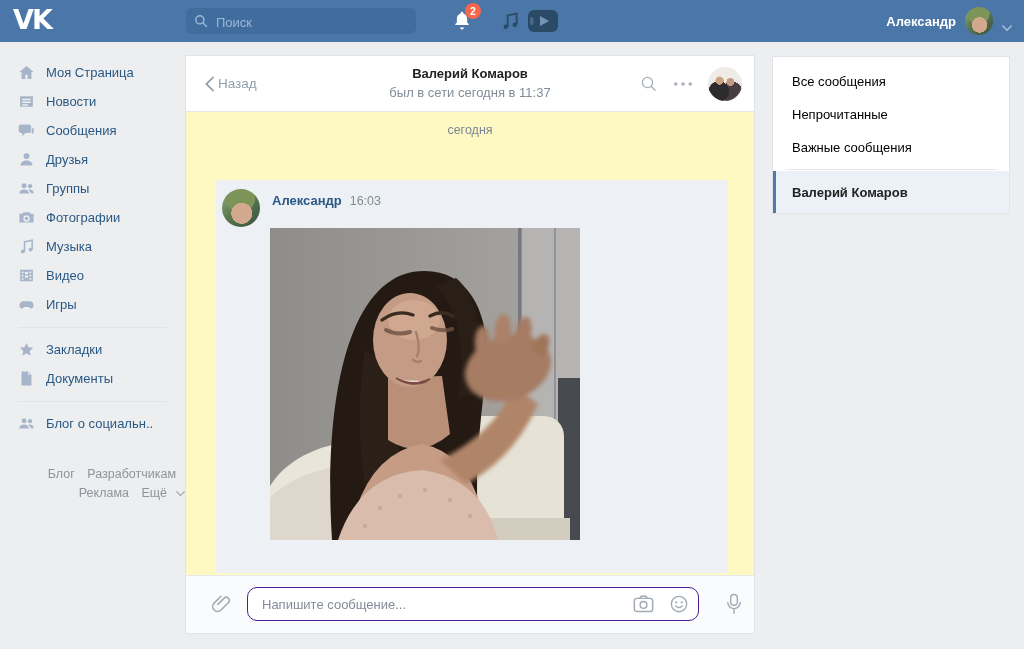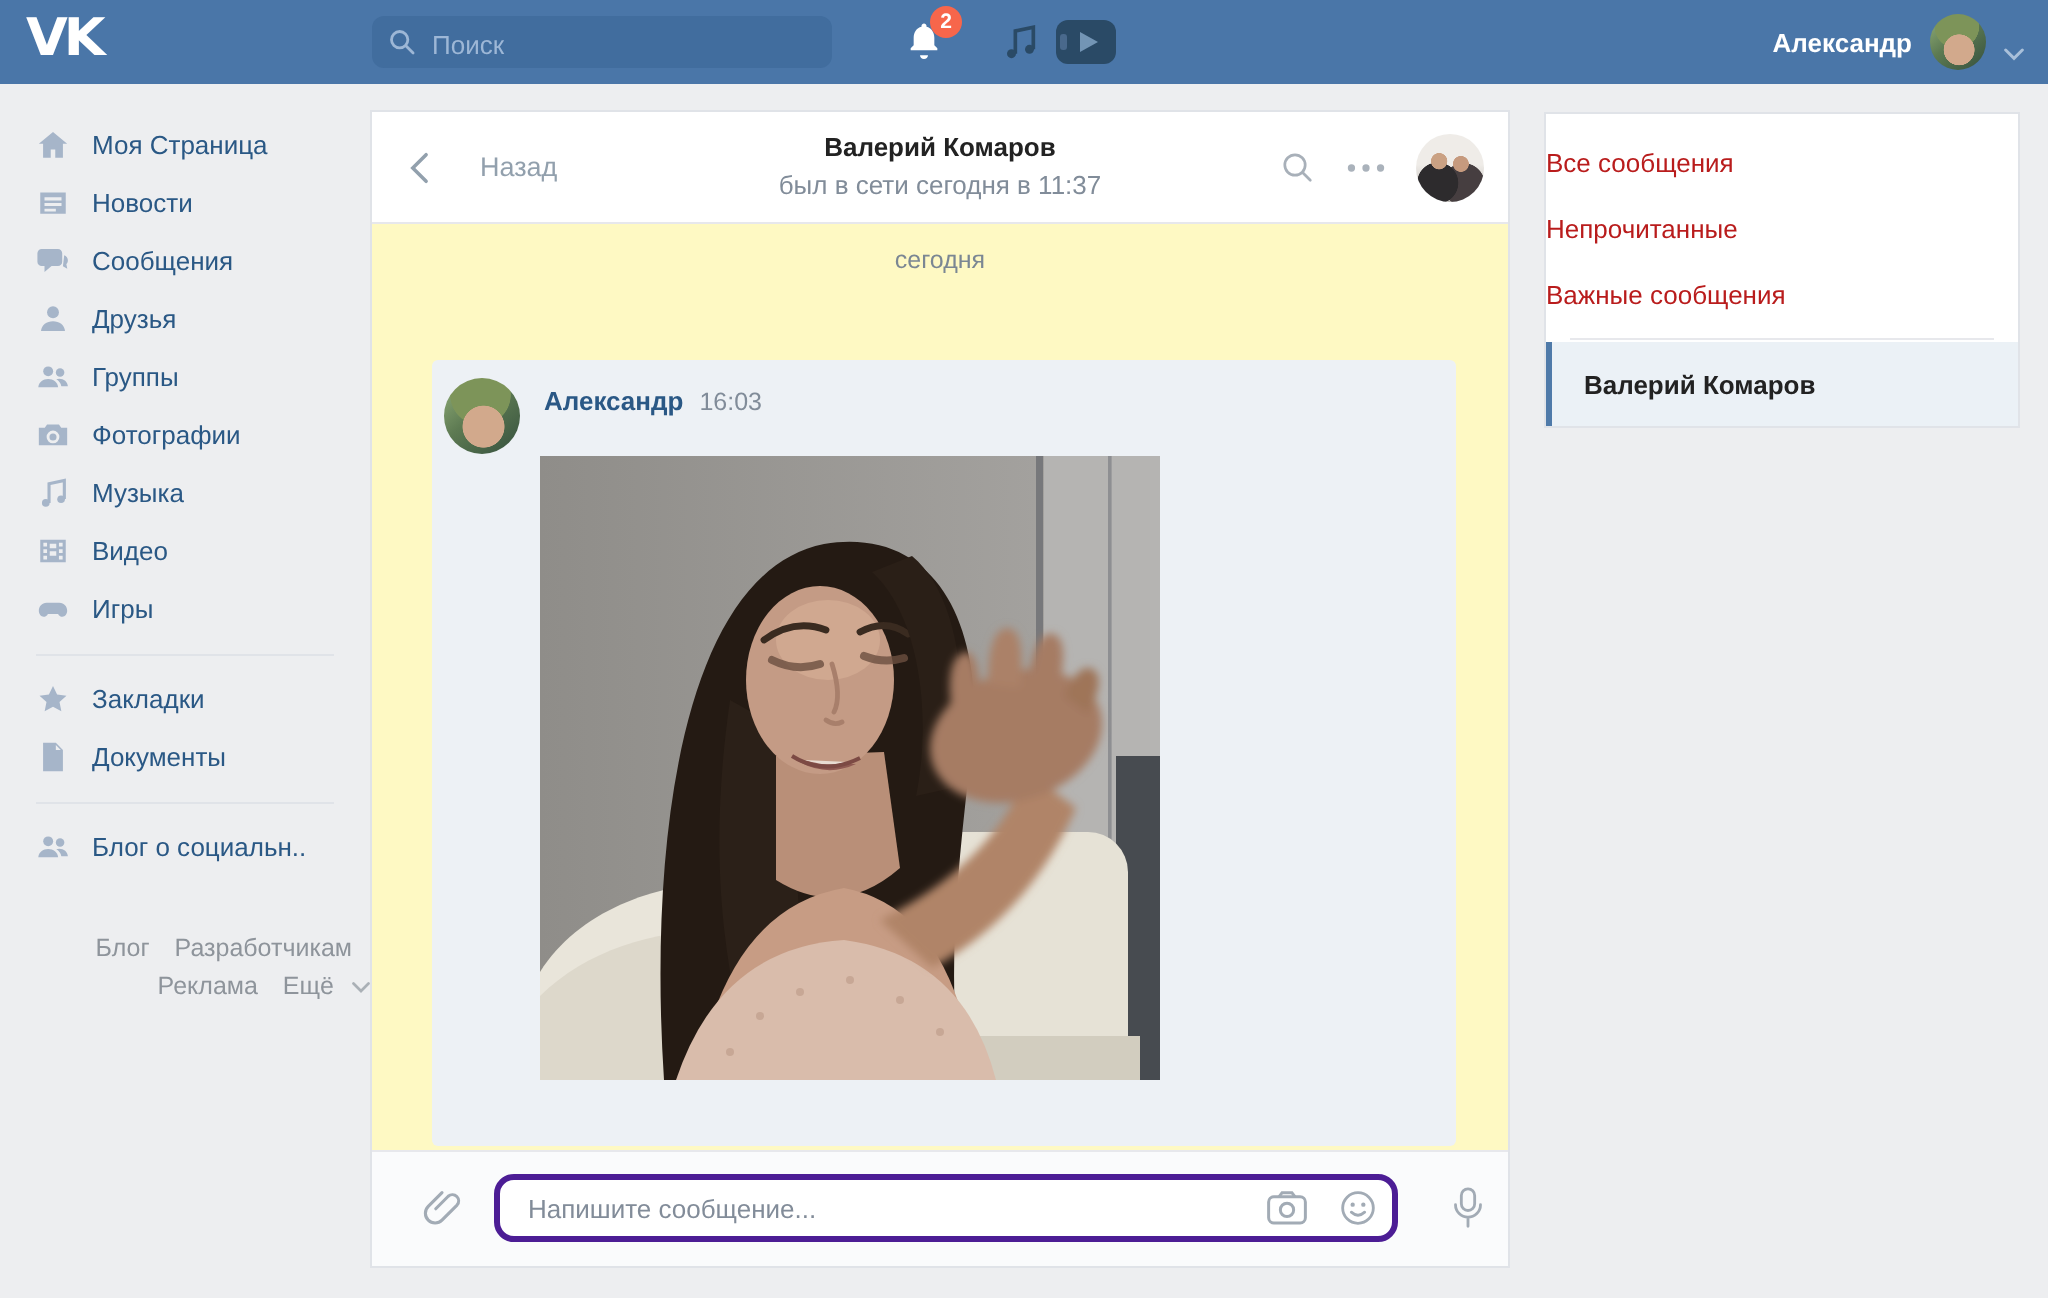--- a/index.html
+++ b/index.html
@@ -46,51 +46,51 @@
   .side-item .si{width:17px;height:17px;margin-right:11px;color:#a6b5c9;flex:none;}
   .side-divider{height:1px;background:#e0e3e8;margin:8px 18px 7px 0;}
   .side-footer{margin-top:27px;font-size:12.5px;color:#8e949b;line-height:19px;}
   .side-footer a{color:#8e949b;text-decoration:none;margin-right:9px;cursor:pointer;}
   .more-chev{display:inline-block;width:9px;height:6px;color:#aab0b6;}
 
   
   .chat-card{position:absolute;left:185px;top:55px;width:570px;height:579px;background:#fff;
     border:1px solid #e0e3e8;box-sizing:border-box;}
   .chat-header{position:relative;height:55px;border-bottom:1px solid #e7e8ec;}
-  .back-btn{position:absolute;left:18px;top:0;height:55px;display:flex;align-items:center;gap:25px;
+  .back-btn{position:absolute;left:18px;top:0;height:55px;display:flex;align-items:center;gap:3px;
     color:#92a0ad;font-size:13.5px;cursor:pointer;}
   .back-btn .bi{width:11px;height:16px;}
   .peer{position:absolute;left:120px;right:120px;top:10px;text-align:center;}
   .peer-name{font-size:13px;font-weight:bold;color:#222;}
   .peer-status{font-size:13px;color:#818c99;margin-top:4px;}
   .hdr-actions{position:absolute;right:12px;top:0;height:55px;display:flex;align-items:center;gap:15px;}
   .hdr-ic{color:#a8b0b9;cursor:pointer;display:flex;}
   .chat-body{position:relative;height:466px;background:#fef9c3;}
   .date-divider{text-align:center;color:#7b8793;font-size:12.5px;padding-top:11px;}
   .msg-block{position:absolute;left:30px;top:34px;width:512px;height:393px;background:#edf1f5;border-radius:3px;margin-top:34px;}
   .msg-avatar{position:absolute;left:6px;top:9px;width:38px;height:38px;}
   .msg-author{position:absolute;left:56px;top:13px;font-size:13px;font-weight:bold;color:#2a5885;cursor:pointer;}
   .msg-time{margin-left:8px;color:#818c99;font-weight:normal;font-size:12.5px;cursor:default;}
   .msg-photo{position:absolute;left:54px;top:48px;width:310px;height:312px;cursor:pointer;overflow:hidden;}
   
   .composer{position:absolute;left:0;right:0;bottom:0;height:57px;background:#fafbfc;border-top:1px solid #e7e8ec;}
   .clip-btn{position:absolute;left:24px;top:17px;width:22px;height:22px;color:#a2abb5;cursor:pointer;}
   .composer-input{position:absolute;left:61px;top:11px;width:452px;height:34px;box-sizing:border-box;
-    border:3px solid #4c1d95;border-radius:10px;background:#fff;padding:0 116px 0 14px;
+    border:1px solid #4c1d95;border-radius:10px;background:#fff;padding:0 116px 0 14px;
     font-size:13px;color:#222;font-family:inherit;outline:none;}
   .composer-input::placeholder{color:#828c99;}
   .cam-btn{position:absolute;left:447px;top:18px;width:21px;height:20px;color:#a2abb5;cursor:pointer;}
   .smile-btn{position:absolute;left:483px;top:18px;width:20px;height:20px;color:#a2abb5;cursor:pointer;}
   .mic-btn{position:absolute;left:538px;top:16px;width:20px;height:24px;color:#a2abb5;cursor:pointer;}
 
   
   .msg-menu{position:absolute;left:772px;top:56px;width:238px;height:158px;background:#fff;
     border:1px solid #e0e3e8;box-sizing:border-box;}
   .menu-list{padding-top:8px;}
-  .menu-item{height:33px;line-height:33px;color:#b91c1c;font-size:13px;cursor:pointer;}
+  .menu-item{height:33px;line-height:33px;padding-left:19px;color:#000000;font-size:13px;cursor:pointer;}
   .menu-divider{height:1px;background:#e7e8ec;margin:5px 12px 0;}
   .menu-selected{position:absolute;left:0;right:0;bottom:0;height:42px;background:#ebf1f6;
     border-left:3px solid #4f7aa9;display:flex;align-items:center;padding-left:16px;
     font-size:13px;font-weight:bold;color:#222;cursor:pointer;box-sizing:border-box;}
 </style>
 </head>
 <body>
 
 <div class="topbar">
   <div class="vk-logo">VK</div>

